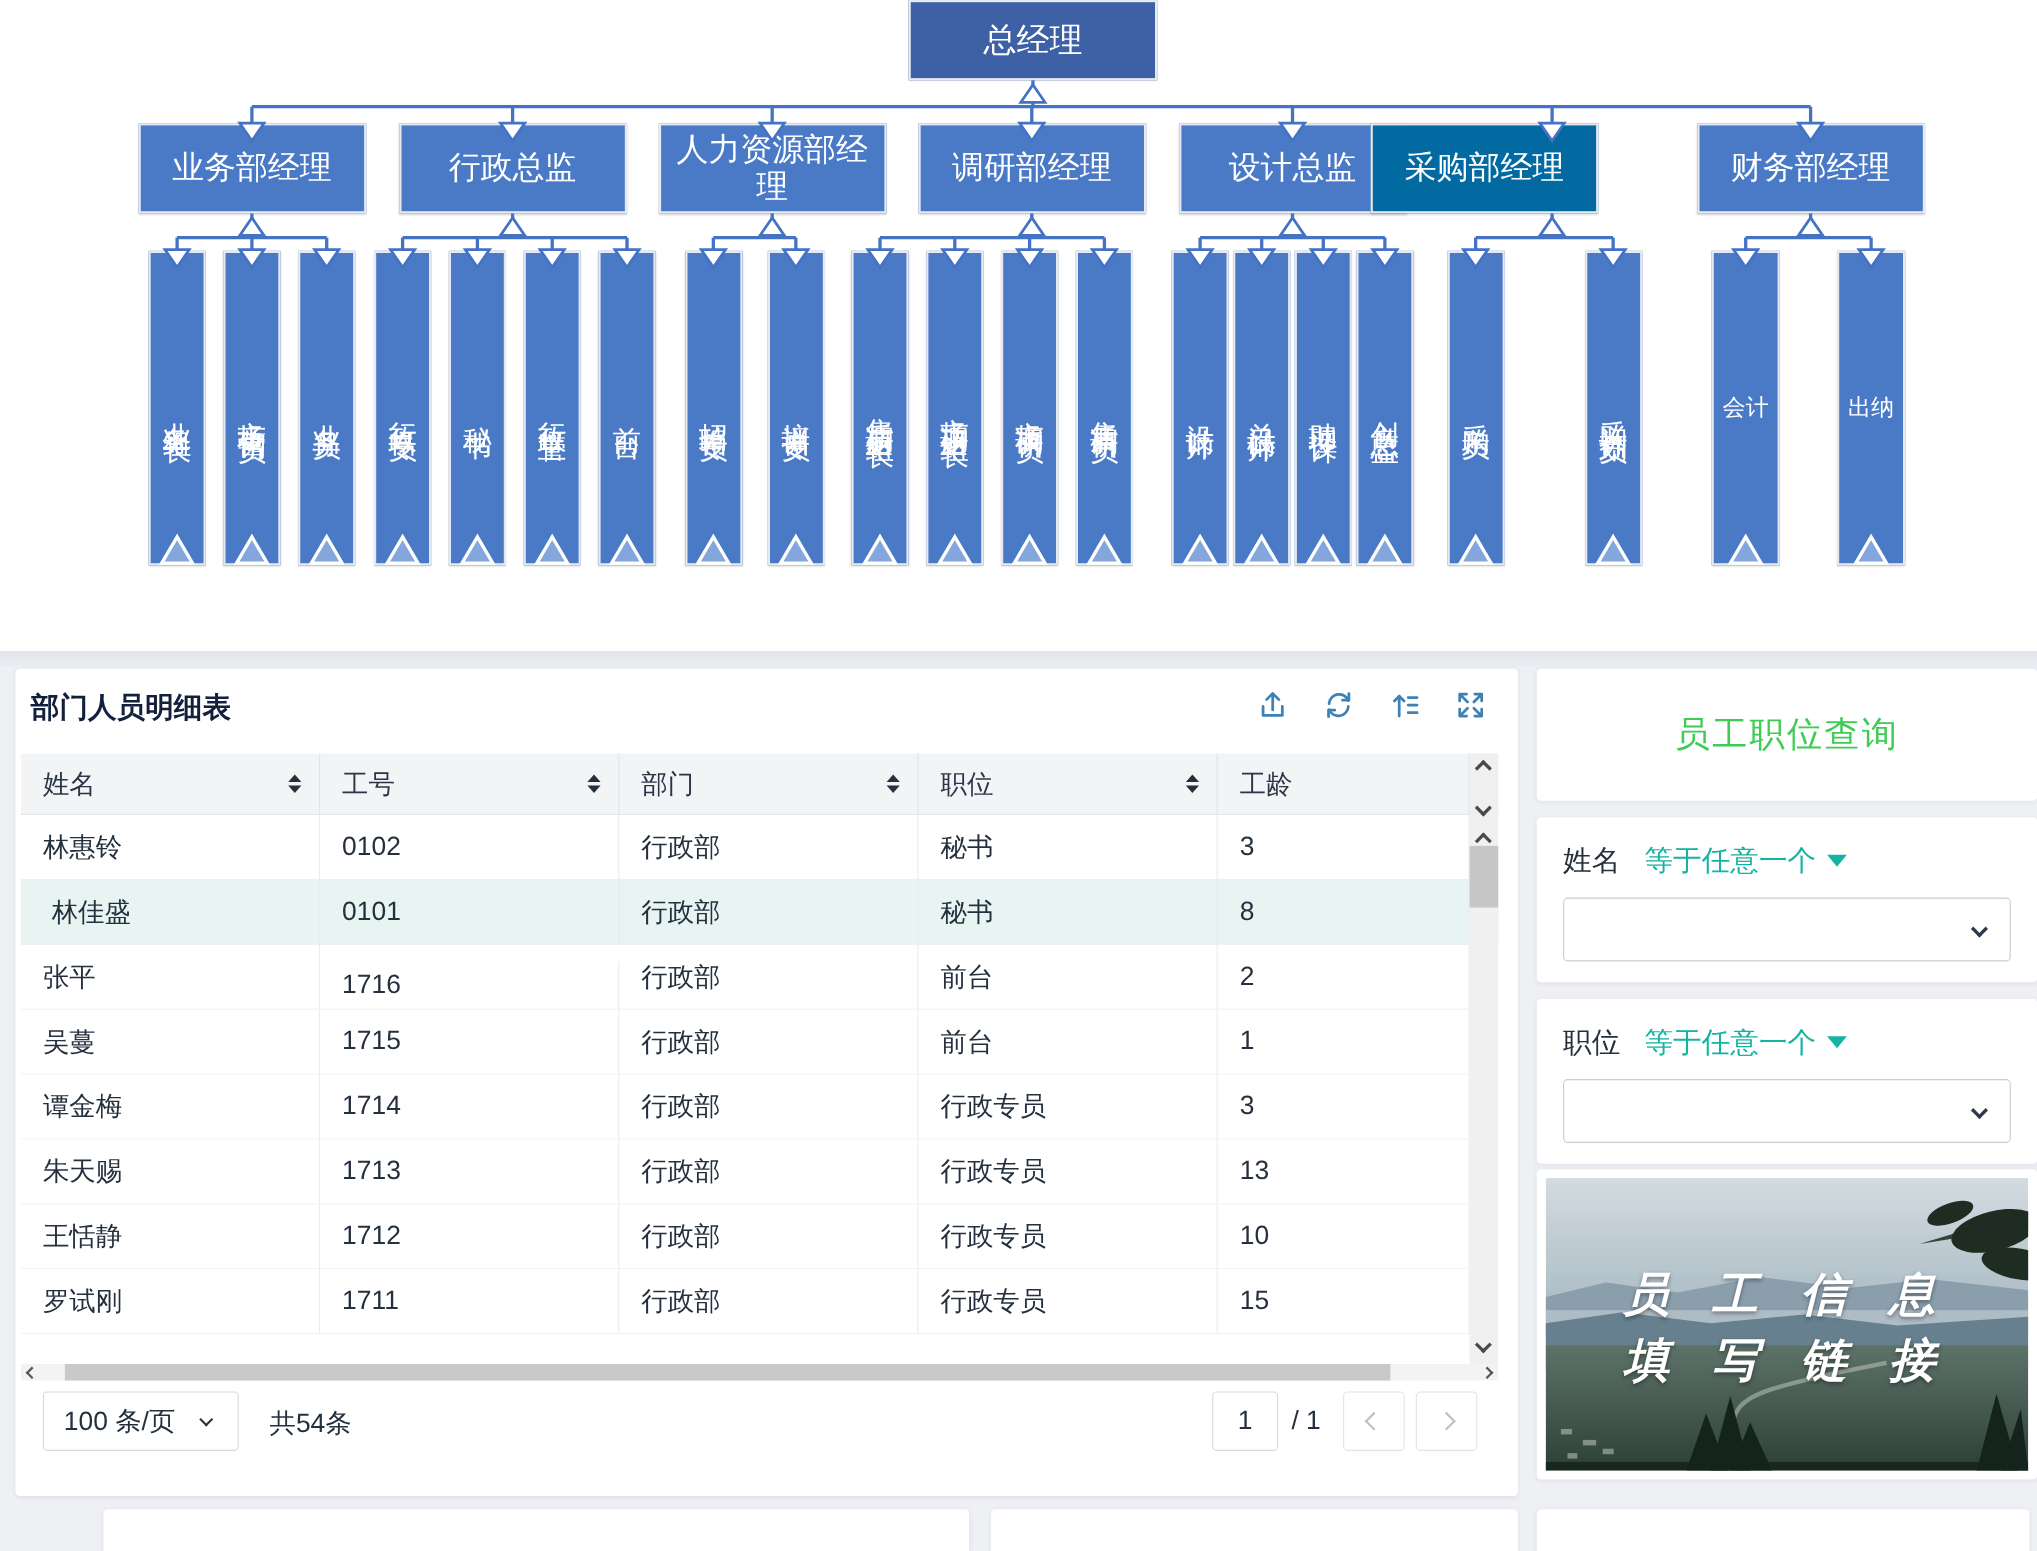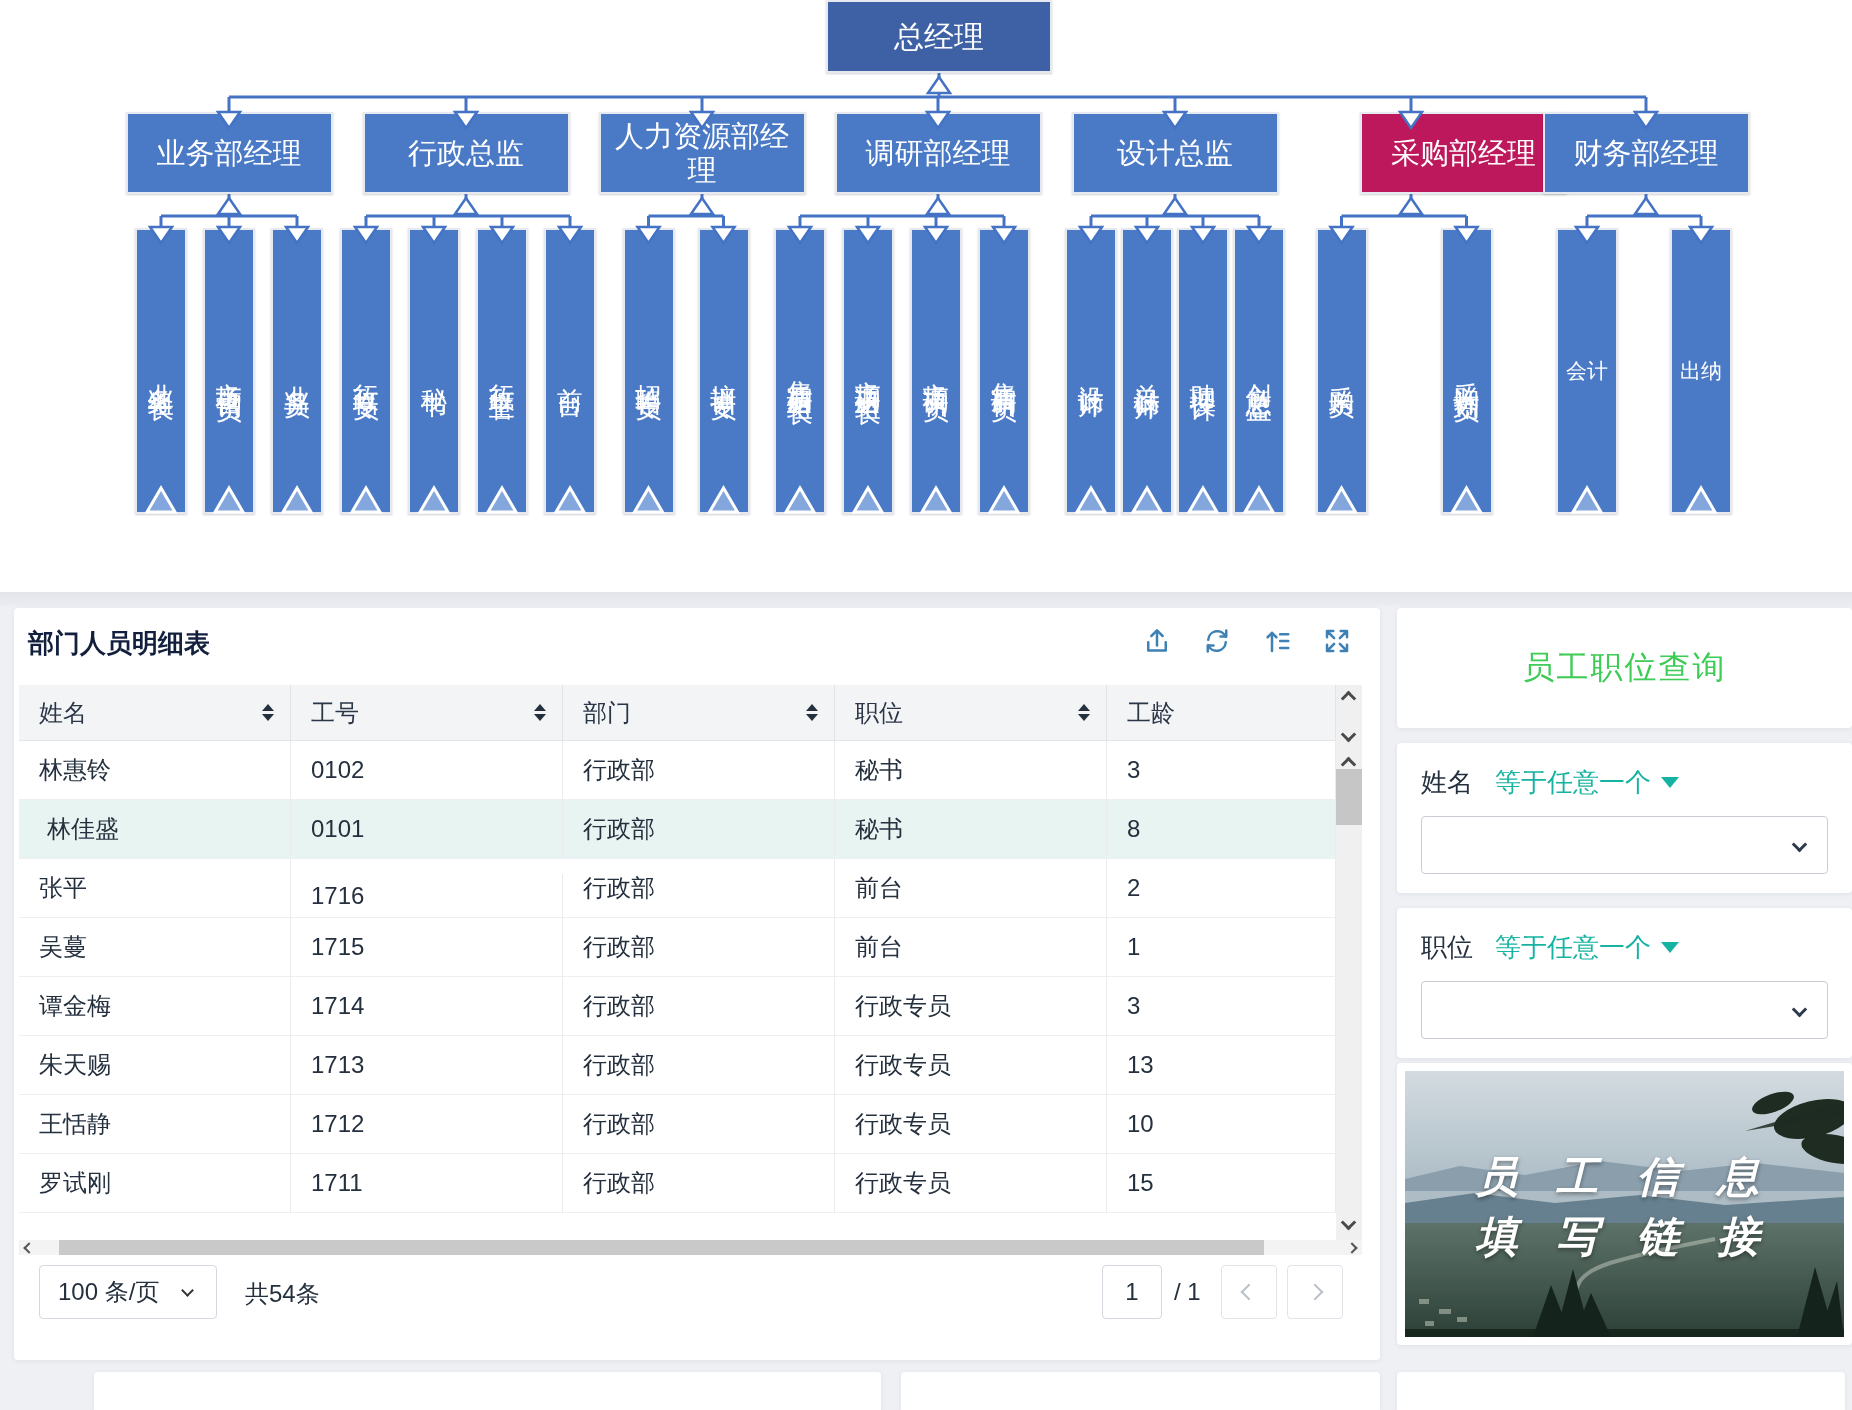--- a/index.html
+++ b/index.html
@@ -132,21 +132,21 @@
         <div class="org-box org-dept" style="left: 816.5px; top: 112px; width: 207px; height: 82px; background: rgb(74, 122, 198);">调研部经理</div>
         <div class="org-box org-bar" style="left: 756px; top: 228px; width: 52px; height: 286px; background: rgb(74, 122, 198);">售后调研组长</div>
         <div class="org-box org-bar" style="left: 824px; top: 228px; width: 52px; height: 286px; background: rgb(74, 122, 198);">市场调研组长</div>
         <div class="org-box org-bar" style="left: 892px; top: 228px; width: 52px; height: 286px; background: rgb(74, 122, 198);">市场调研员</div>
         <div class="org-box org-bar" style="left: 960px; top: 228px; width: 52px; height: 286px; background: rgb(74, 122, 198);">售后调研员</div>
         <div class="org-box org-dept" style="left: 1053.5px; top: 112px; width: 207px; height: 82px; background: rgb(74, 122, 198);">设计总监</div>
         <div class="org-box org-bar" style="left: 1047px; top: 228px; width: 52px; height: 286px; background: rgb(74, 122, 198);">设计师</div>
         <div class="org-box org-bar" style="left: 1103px; top: 228px; width: 52px; height: 286px; background: rgb(74, 122, 198);">总设计师</div>
         <div class="org-box org-bar" style="left: 1159px; top: 228px; width: 52px; height: 286px; background: rgb(74, 122, 198);">助理设计</div>
         <div class="org-box org-bar" style="left: 1215px; top: 228px; width: 52px; height: 286px; background: rgb(74, 122, 198);">创意总监</div>
-        <div class="org-box org-dept" style="left: 1342px; top: 112px; width: 207px; height: 82px; background: #be185d;">采购部经理</div>
+        <div class="org-box org-dept" style="left: 1228px; top: 112px; width: 207px; height: 82px; background: #0369a1;">采购部经理</div>
         <div class="org-box org-bar" style="left: 1297.5px; top: 228px; width: 52px; height: 286px; background: rgb(74, 122, 198);">采购员</div>
         <div class="org-box org-bar" style="left: 1422.5px; top: 228px; width: 52px; height: 286px; background: rgb(74, 122, 198);">采购计划员</div>
         <div class="org-box org-dept" style="left: 1524.5px; top: 112px; width: 207px; height: 82px; background: rgb(74, 122, 198);">财务部经理</div>
         <div class="org-box org-bar horiz" style="left: 1538px; top: 228px; width: 62px; height: 286px; background: rgb(74, 122, 198);">会计</div>
         <div class="org-box org-bar horiz" style="left: 1652px; top: 228px; width: 62px; height: 286px; background: rgb(74, 122, 198);">出纳</div>
       </div>
     <svg id="org-lines" width="1852" height="592" viewBox="0 0 1852 592" xmlns="http://www.w3.org/2000/svg">
         <line x1="921" y1="73" x2="921" y2="97" stroke="#4472c4" stroke-width="3"></line>
         <line x1="211" y1="97" x2="1628" y2="97" stroke="#4472c4" stroke-width="3"></line>
         <polygon points="921,77 910,93 932,93" fill="#fff" stroke="#4472c4" stroke-width="2.5"></polygon>

